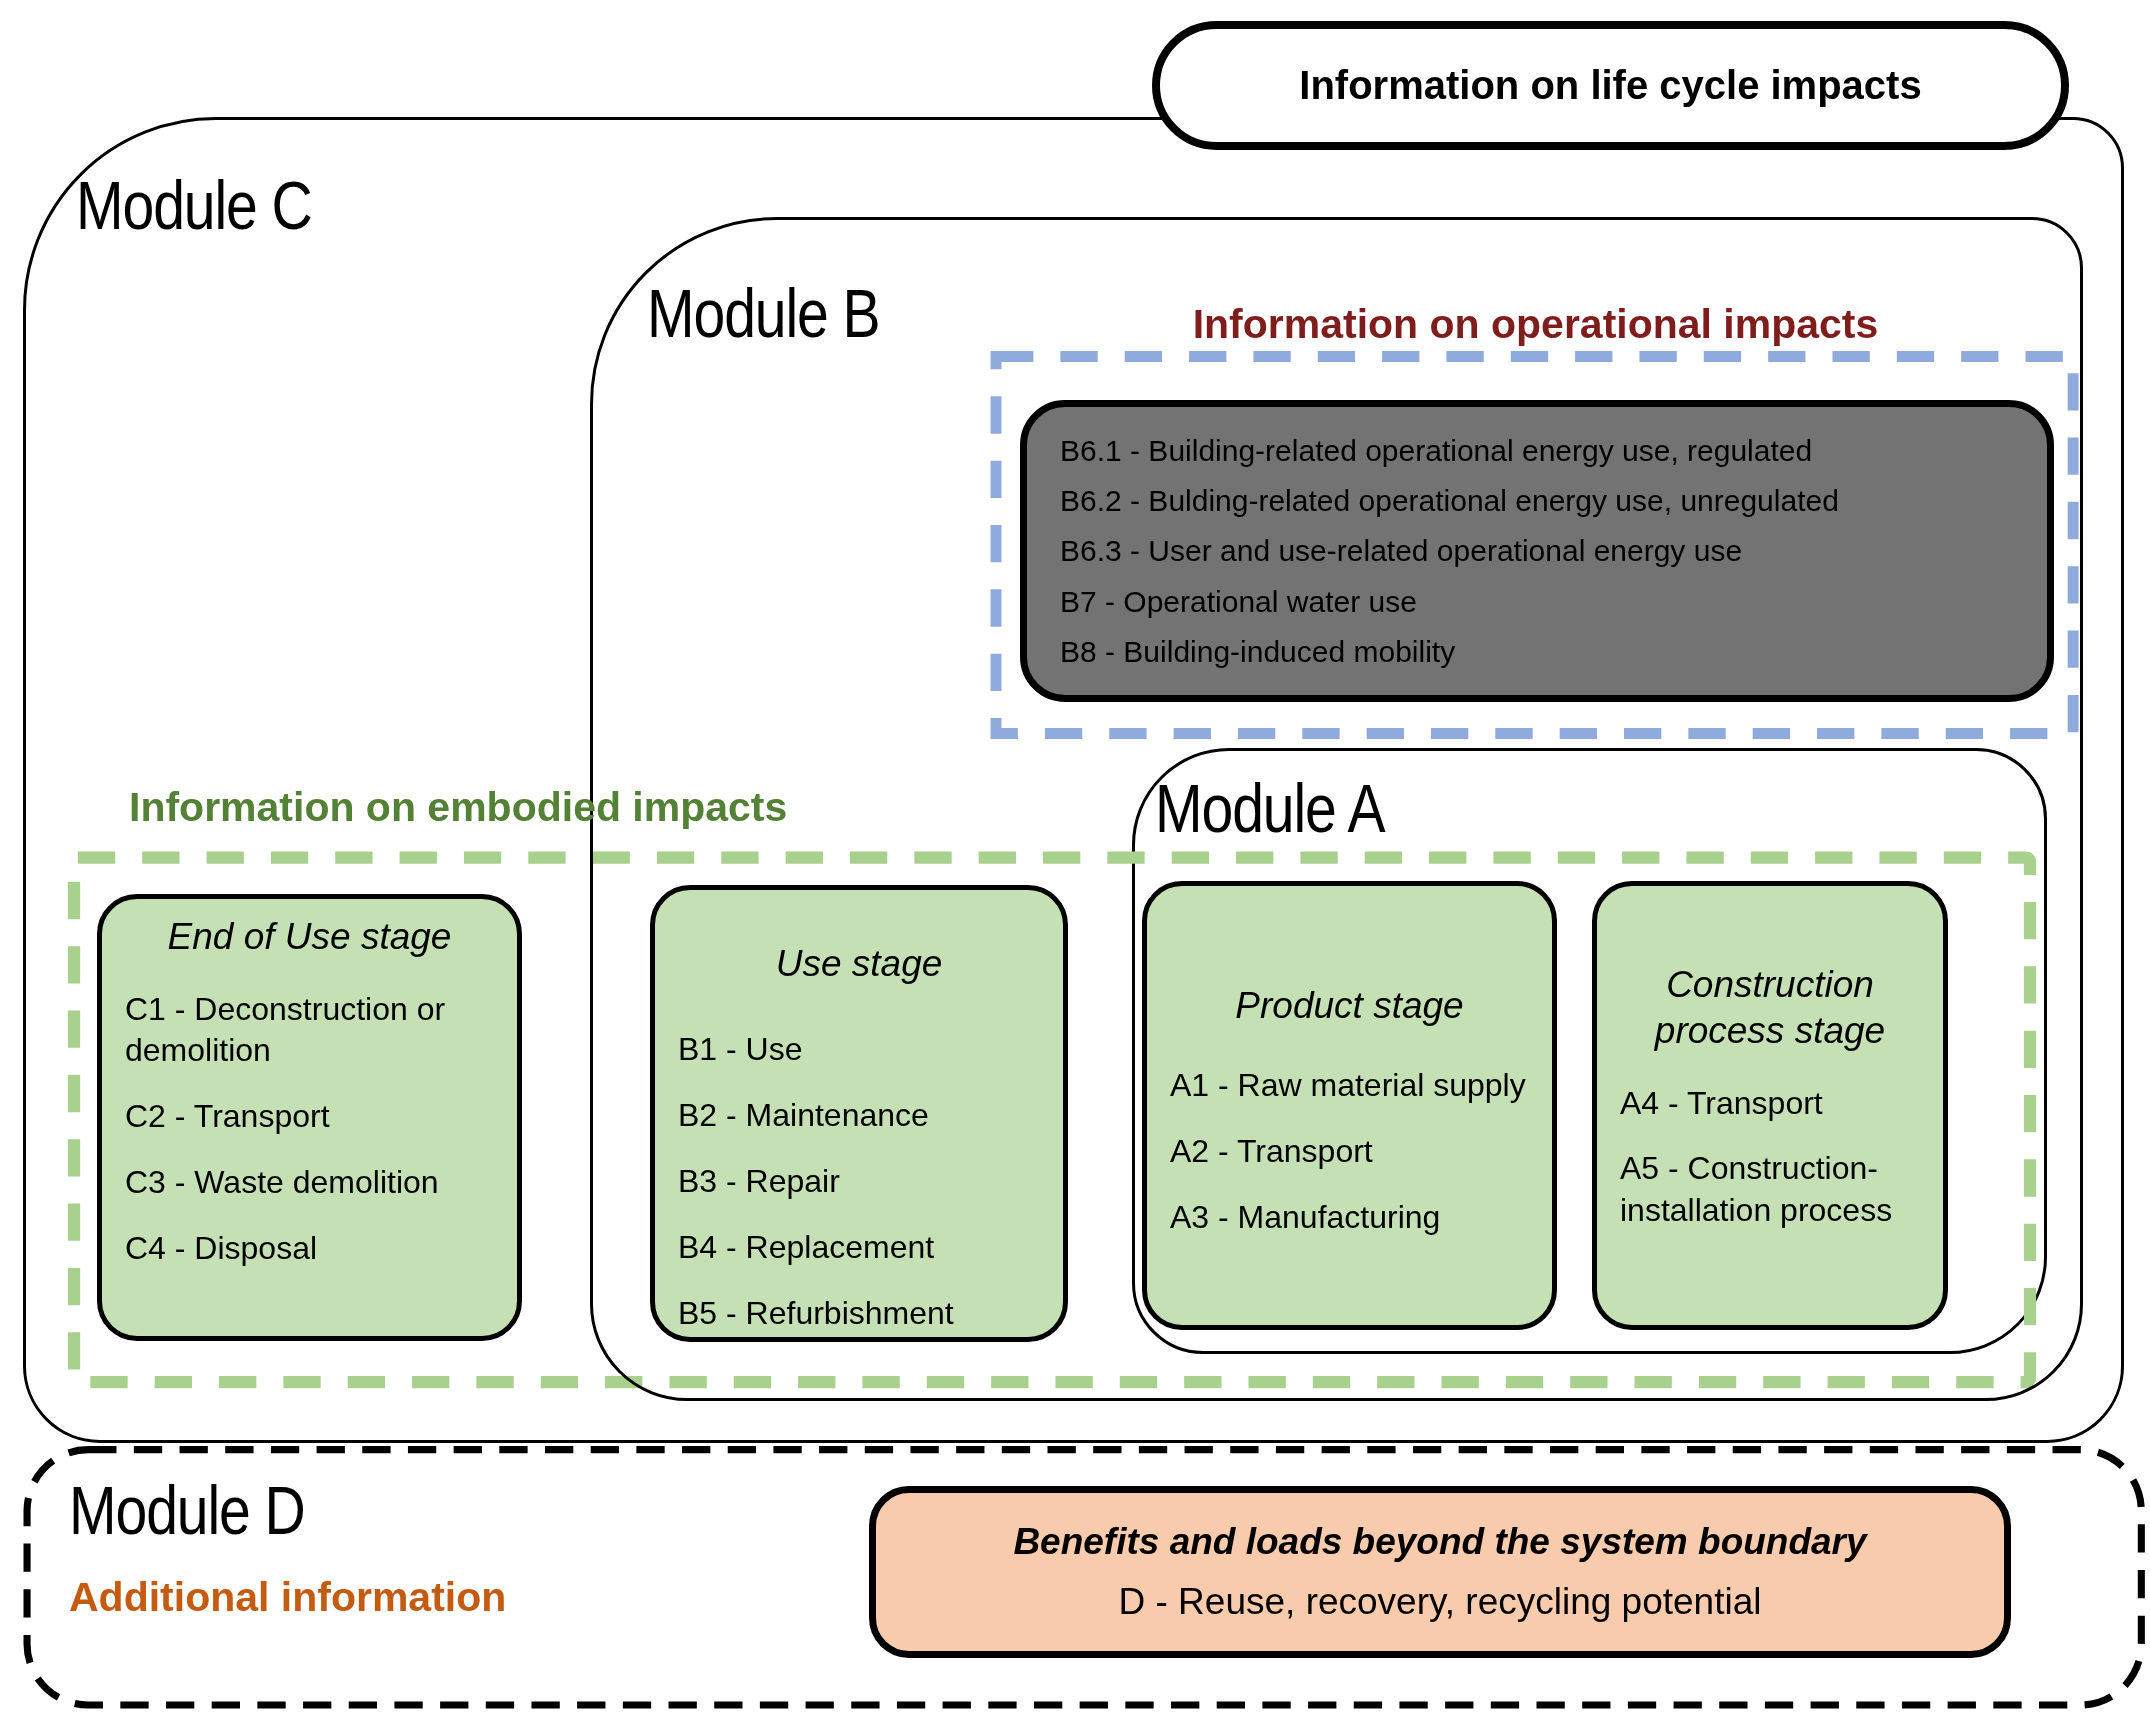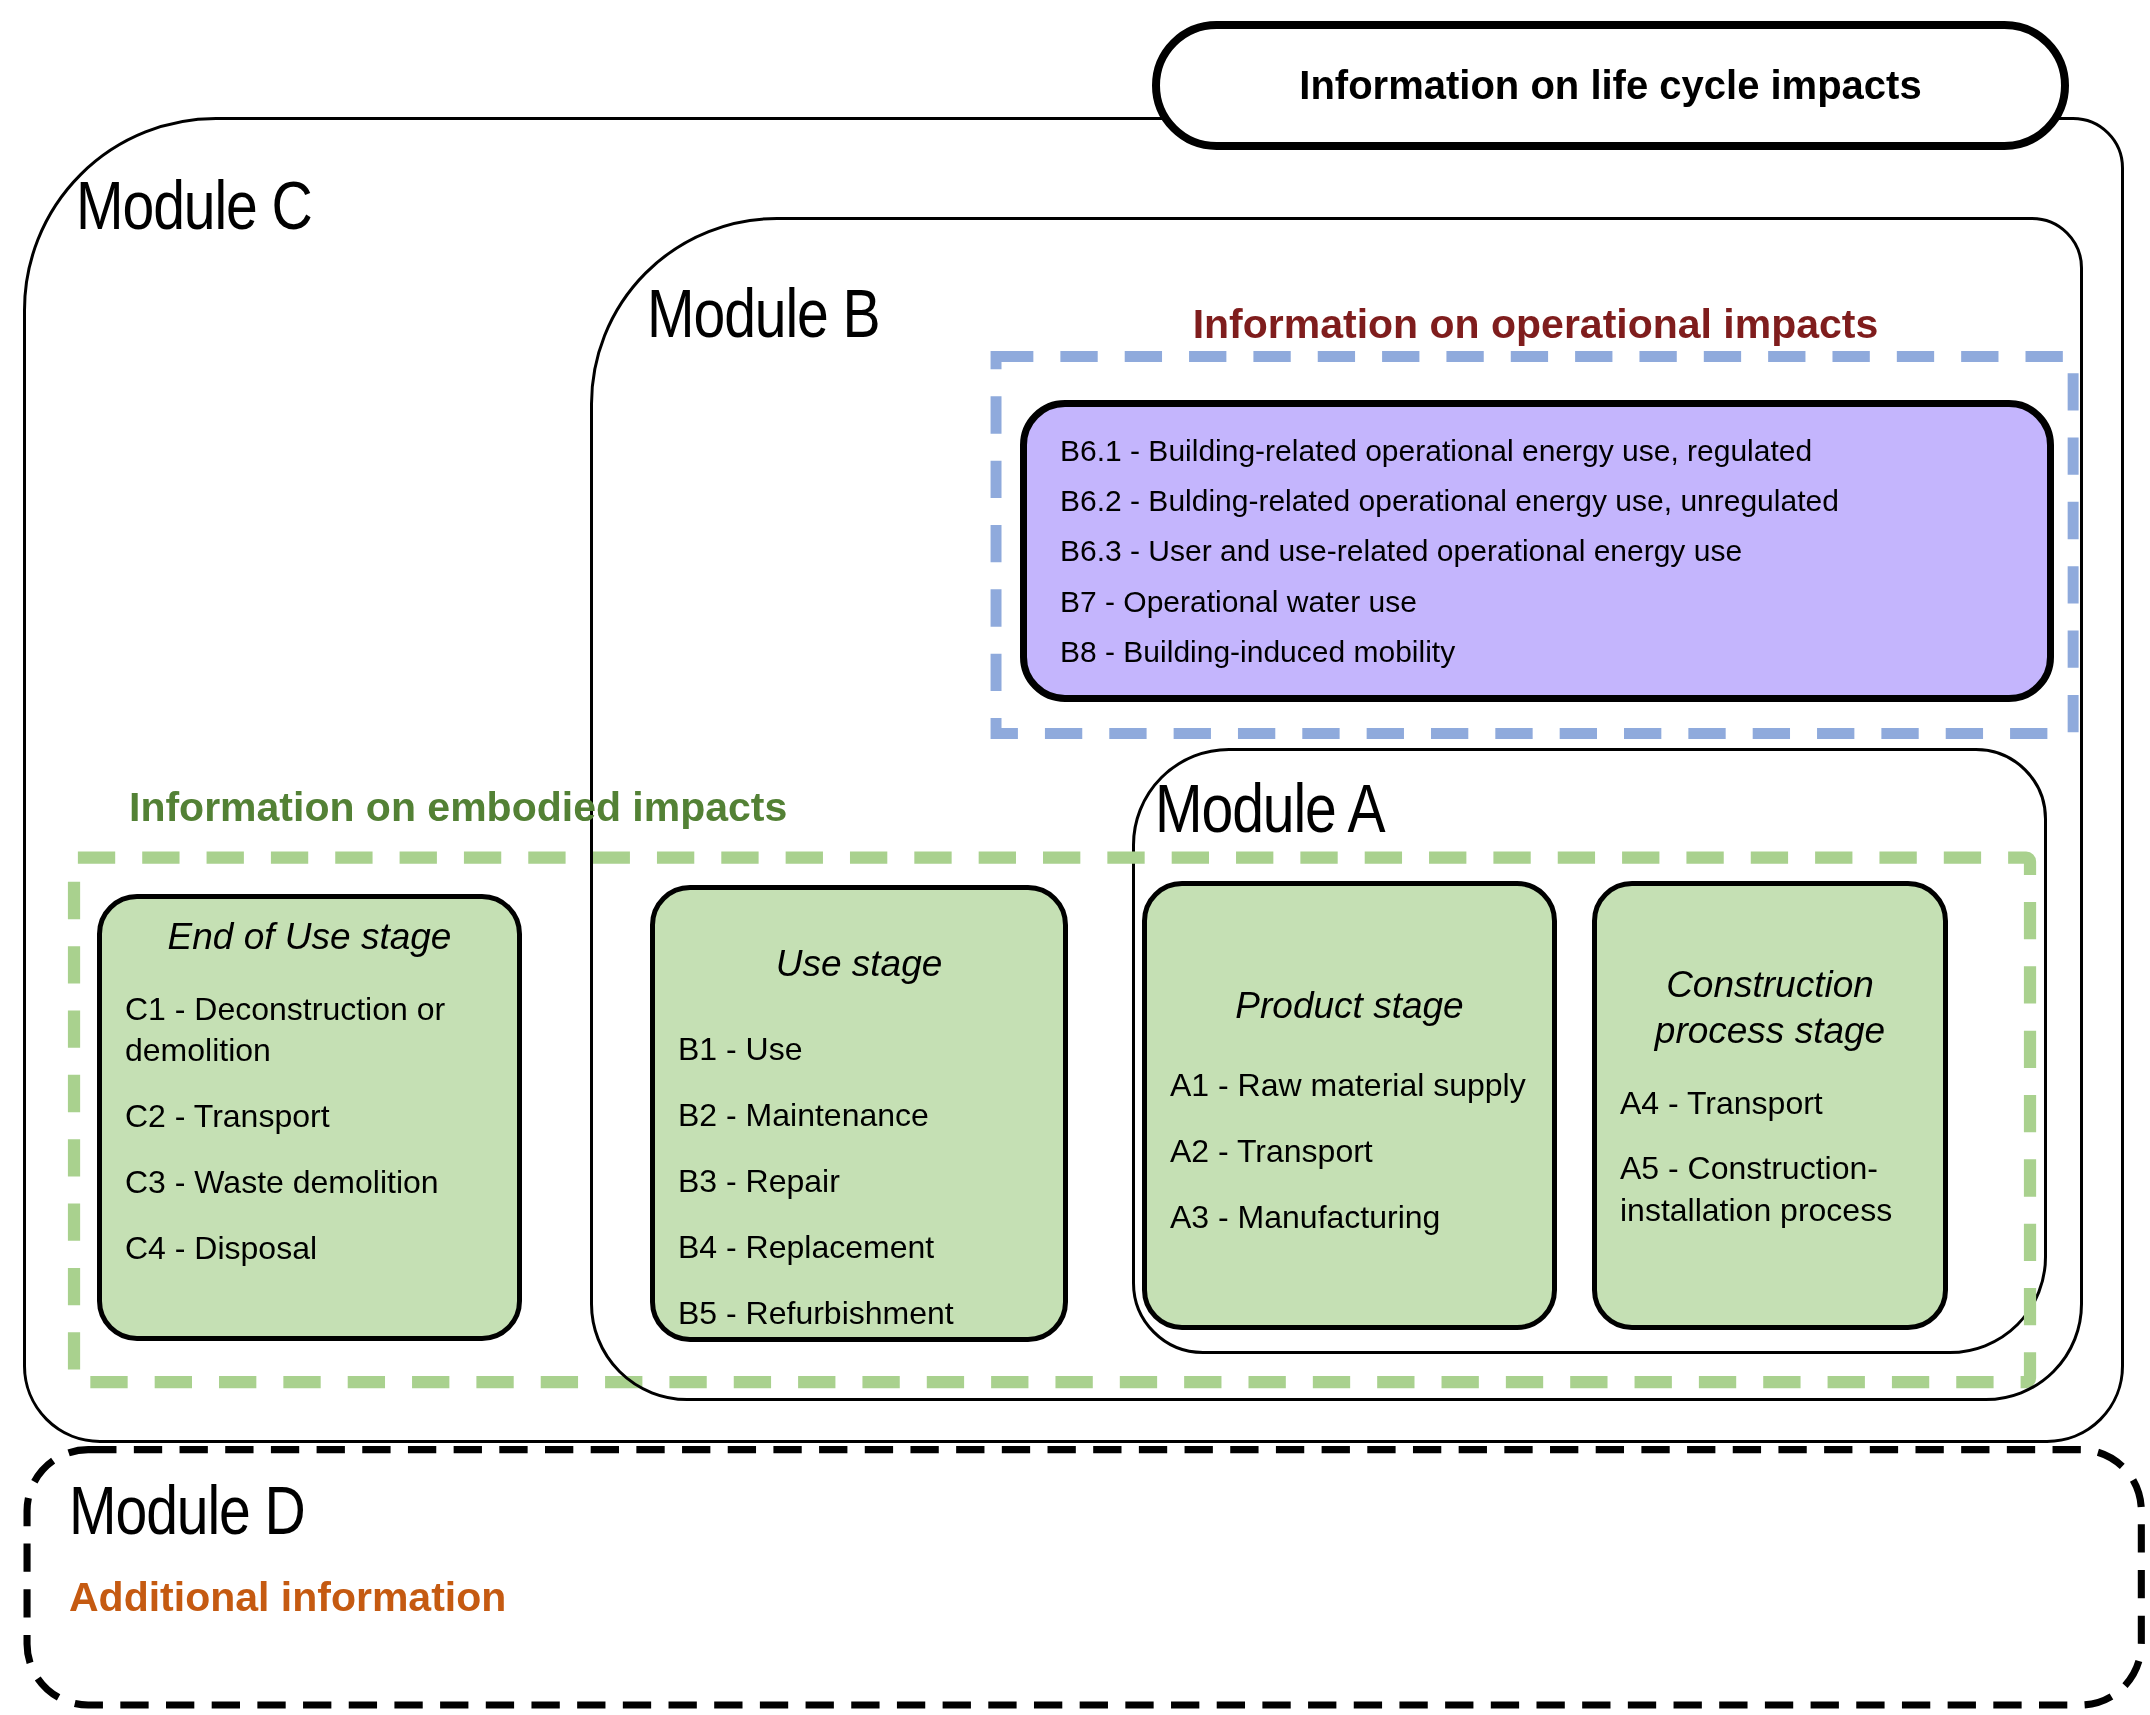--- a/index.html
+++ b/index.html
@@ -33,21 +33,21 @@
   #lbl-module-d { left:69px;  top:1471px; }
 
   
   .heading { position:absolute; font-weight:bold; font-size:41px; white-space:nowrap; }
   #heading-operational { left:1000px; top:301px; width:1071px; text-align:center; color:#7f1d1d; }
   #heading-embodied    { left:129px;  top:784px; color:#538135; }
   #heading-additional  { left:69px;  top:1574px; color:#c55a11; }
 
   
   #operational-box { left:1020px; top:400px; width:1034px; height:302px;
-     background:#c4b5fd; border:7px solid #000; border-radius:45px;
+     background:#737373; border:7px solid #000; border-radius:45px;
      display:flex; flex-direction:column; justify-content:space-evenly;
      padding:10.3px 19.3px 10.3px 33px; }
   .op-item { font-size:30px; line-height:1.1; }
 
   
   .stage-box { background:#c5e0b4; border:5.1px solid #000; border-radius:40px; padding:0 23px; }
   #stage-end-of-use   { left:97px;  top:894px; width:425px; height:447px; }
   #stage-use          { left:650px; top:885px; width:418px; height:457px; }
   #stage-product      { left:1142px; top:881px; width:415px; height:449px; }
   #stage-construction { left:1592px; top:881px; width:356px; height:449px; }
@@ -126,15 +126,19 @@
     <p class="stage-item">A2 - Transport</p>
     <p class="stage-item">A3 - Manufacturing</p>
   </div>
 
   <div class="abs stage-box" id="stage-construction">
     <div class="stage-title t-construction">Construction process stage</div>
     <p class="stage-item">A4 - Transport</p>
     <p class="stage-item">A5 - Construction-installation process</p>
   </div>
 
+  <div class="abs" id="benefits-box">
+    <div class="benefit-title">Benefits and loads beyond the system boundary</div>
+    <div class="benefit-item">D - Reuse, recovery, recycling potential</div>
+  </div>
 
 </div>
 
 
 </body></html>

